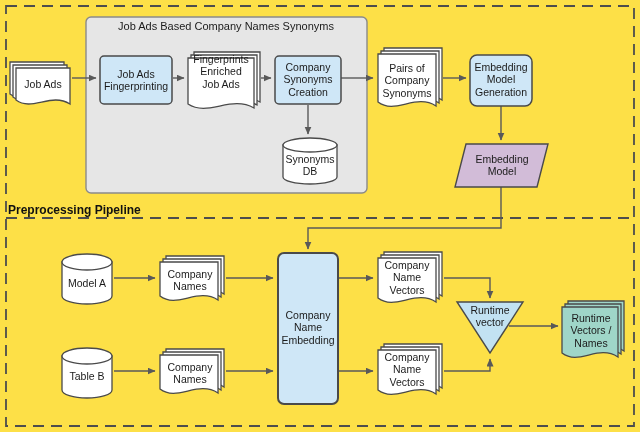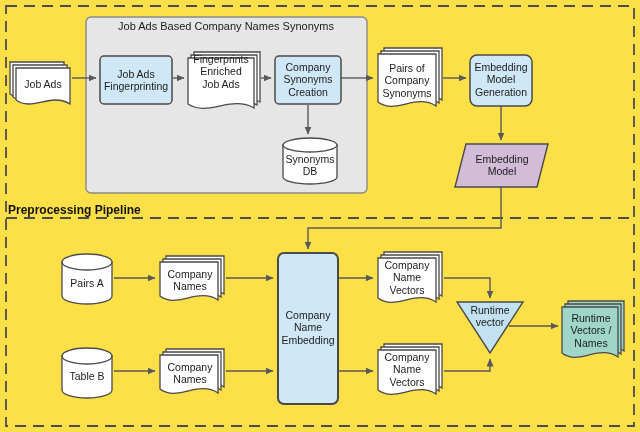--- a/index.html
+++ b/index.html
@@ -146,21 +146,21 @@
   <div class="lbl" style="left:310px; top:165px;">Synonyms
 DB</div>
   <div class="lbl" style="left:407px; top:81px;">Pairs of
 Company
 Synonyms</div>
   <div class="lbl" style="left:501px; top:80px;">Embedding
 Model
 Generation</div>
   <div class="lbl" style="left:502px; top:165px;">Embedding
 Model</div>
-  <div class="lbl" style="left:87px;  top:283px;">Pairs A</div>
+  <div class="lbl" style="left:87px;  top:283px;">Model A</div>
   <div class="lbl" style="left:87px;  top:376px;">Table B</div>
   <div class="lbl" style="left:190px; top:280px;">Company
 Names</div>
   <div class="lbl" style="left:190px; top:373px;">Company
 Names</div>
   <div class="lbl" style="left:308px; top:328px;">Company
 Name
 Embedding</div>
   <div class="lbl" style="left:407px; top:278px;">Company
 Name

